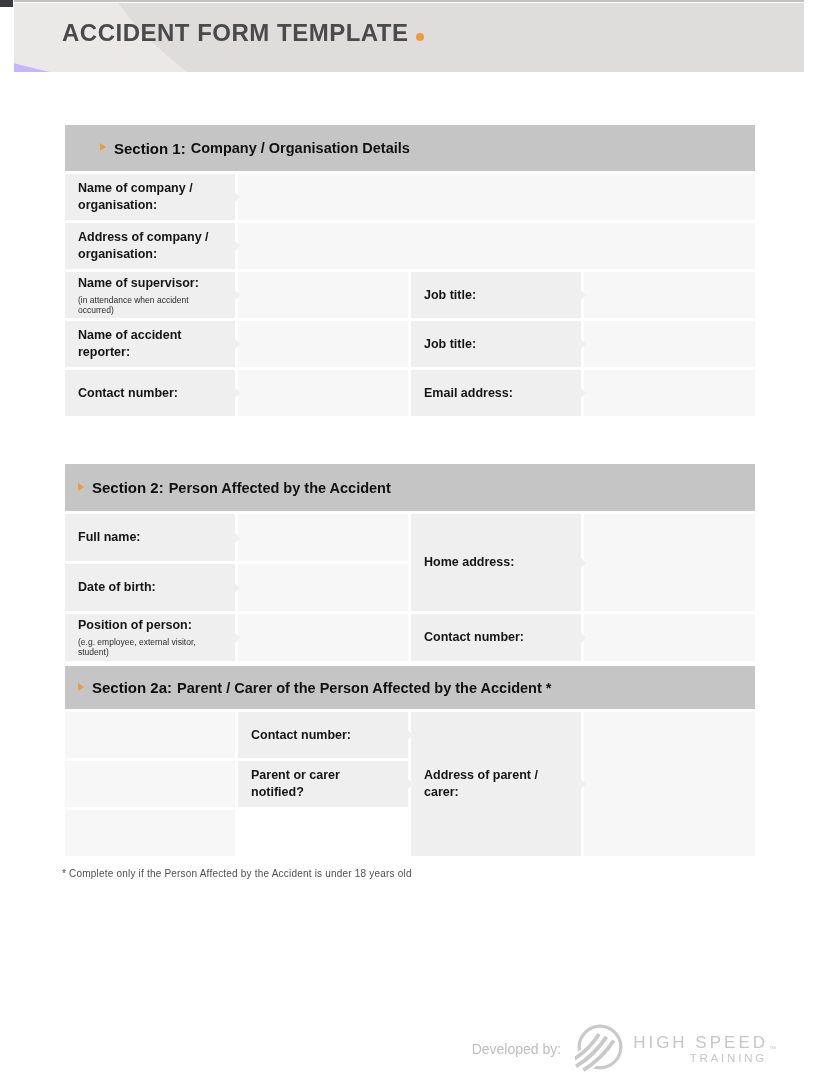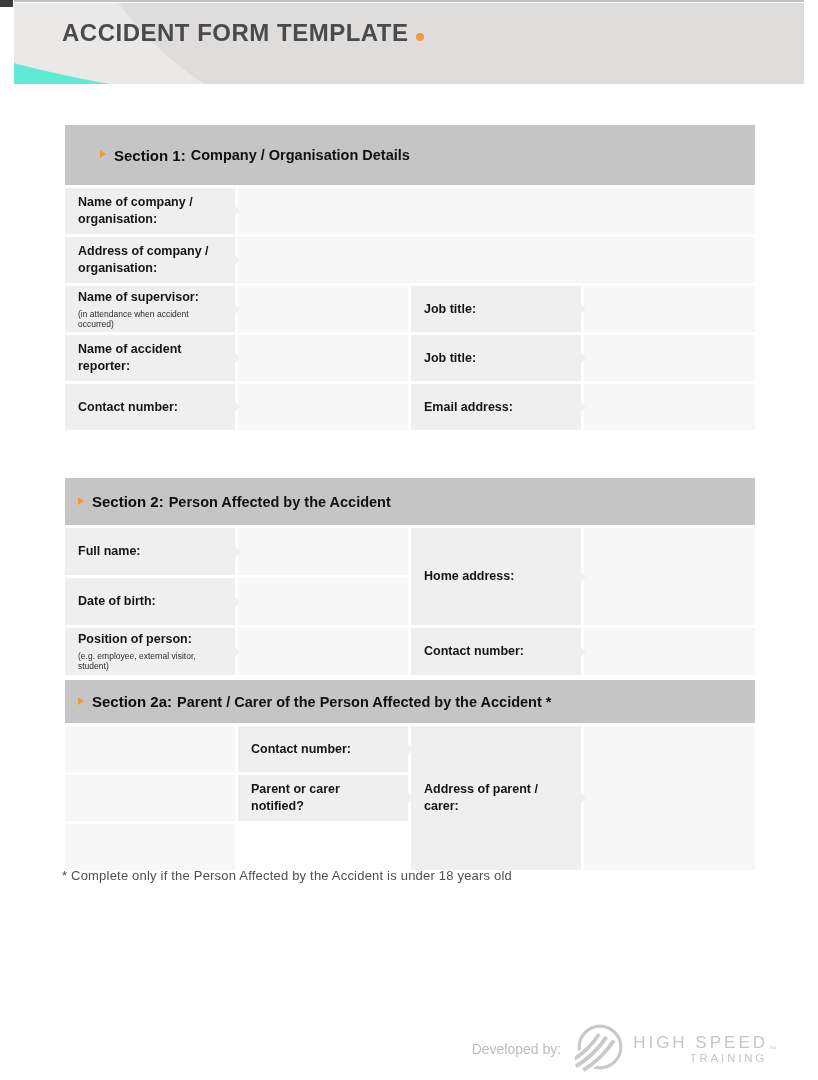--- a/index.html
+++ b/index.html
@@ -6,41 +6,41 @@
   body{
     width:818px;height:1080px;position:relative;background:#ffffff;
     font-family:"Liberation Sans", sans-serif;overflow:hidden;
   }
   
   .top-corner{position:absolute;top:0;left:0;width:13px;height:7px;background:#3c3c3e;}
   .top-line{position:absolute;top:0;left:14px;width:790px;height:2px;background:#8f8f8f;opacity:.55;}
 
   
   .hdr{
-    position:absolute;top:3px;left:14px;width:790px;height:81px;
-    background:#5eead4;overflow:hidden;
+    position:absolute;top:3px;left:14px;width:790px;height:69px;
+    background:#c4b5fd;overflow:hidden;
   }
   .hdr .curve1{position:absolute;width:1500px;height:760px;border-radius:50%;
     background:#dedddb;top:-560px;left:60px;transform:rotate(-6deg);}
   .hdr .curve2{position:absolute;width:1700px;height:900px;border-radius:50%;
     background:#eae9e7;top:-800px;left:-420px;transform:rotate(-4deg);}
   .hdr h1{
     position:relative;margin:0;padding:16px 0 0 48px;
     font-size:24px;font-weight:bold;letter-spacing:.5px;color:#4a4a4c;z-index:3;
   }
   .dot{display:inline-block;width:8px;height:8px;border-radius:50%;
     background:var(--accent,#ED9B3D);margin-left:7px;}
 
   
   .form{position:absolute;left:65px;top:125px;width:690px;}
   .sec-header{
     background:#c5c5c5;display:flex;align-items:center;padding-left:13px;
     box-sizing:border-box;
   }
-  .h46{height:60px;padding-left:35px;} .h45{height:47px;margin-top:32px;} .h43{height:43px;}
+  .h46{height:46px;padding-left:35px;} .h45{height:47px;margin-top:32px;} .h43{height:43px;}
   .arrow{width:0;height:0;border-left:6px solid var(--accent,#ED9B3D);
     border-top:4px solid transparent;border-bottom:4px solid transparent;
     margin-right:8px;margin-top:-2px;flex:0 0 auto;}
   .sec-label{font-size:15px;font-weight:bold;color:#0e0e0e;}
   .sec-title{font-size:14.5px;font-weight:600;color:#111;margin-left:5px;}
 
   .sec-body{display:grid;grid-template-columns:170px 170px 170px 171px;gap:3px;margin-top:3px;}
   .rows46{grid-auto-rows:46px;} .rows47{grid-auto-rows:47px;}
   .cell{position:relative;display:flex;flex-direction:column;justify-content:center;
     padding:6px 13px;box-sizing:border-box;}
@@ -48,21 +48,21 @@
   .lbl::after{content:"";position:absolute;right:-5px;top:50%;margin-top:-5px;
     border-left:5px solid #efefef;border-top:5px solid transparent;
     border-bottom:5px solid transparent;z-index:2;}
   .inp{background:#f7f7f7;}
   .note{font-size:8.5px;font-weight:400;color:#2c2c2c;margin-top:3px;line-height:1.2;}
   .span-rest{grid-column:2/5;}
   .col3{grid-column:3;} .col4{grid-column:4;}
   .row12{grid-row:1/3;} .row13{grid-row:1/4;}
   .gap-s2{margin-top:48px;} .gap-s2a{margin-top:5px;}
 
-  .footnote{position:absolute;left:62px;top:868px;font-size:13px;color:#4f4f4f;letter-spacing:.2px;}
+  .footnote{position:absolute;left:62px;top:868px;font-size:10px;color:#4f4f4f;letter-spacing:.2px;}
 
   
   .footer{position:absolute;top:1022px;right:42px;display:flex;align-items:center;color:#c8c8c8;}
   .devby{font-size:14px;color:#bdbdbd;margin-right:14px;}
   .logo{color:#c9c9c9;margin-right:8px;}
   .brand{display:flex;flex-direction:column;align-items:flex-end;line-height:1.05;}
   .brand-top{font-size:17px;letter-spacing:3px;color:#c6c6c6;display:flex;align-items:flex-end;}
   .brand-tm{font-size:7px;letter-spacing:0;margin-top:1px;margin-left:1px;}
   .brand-sub{font-size:11.5px;letter-spacing:2.8px;color:#c6c6c6;margin-right:9px;}
 </style>

